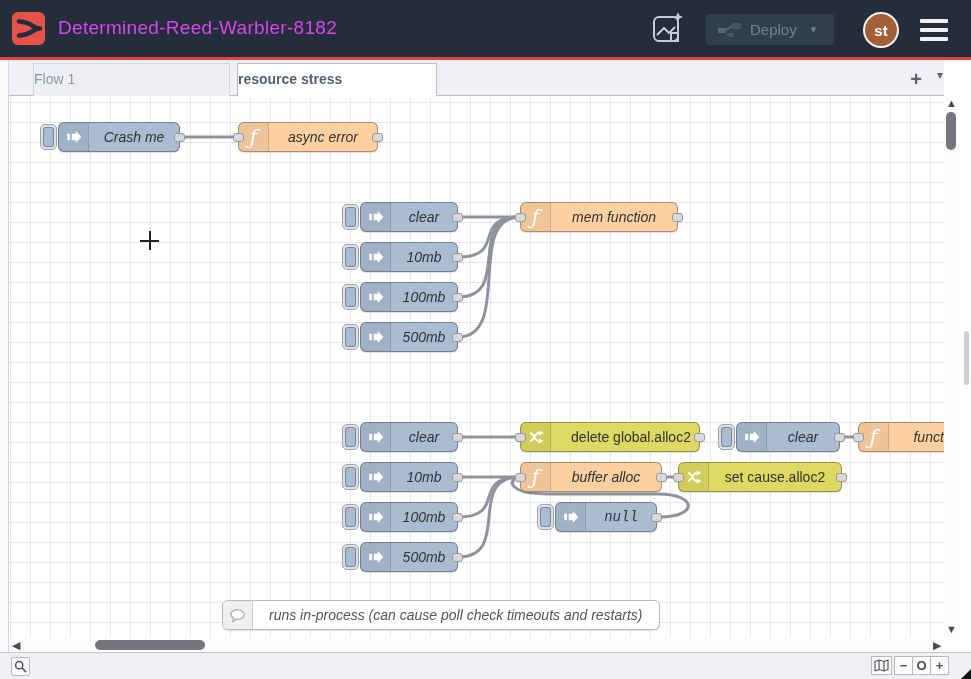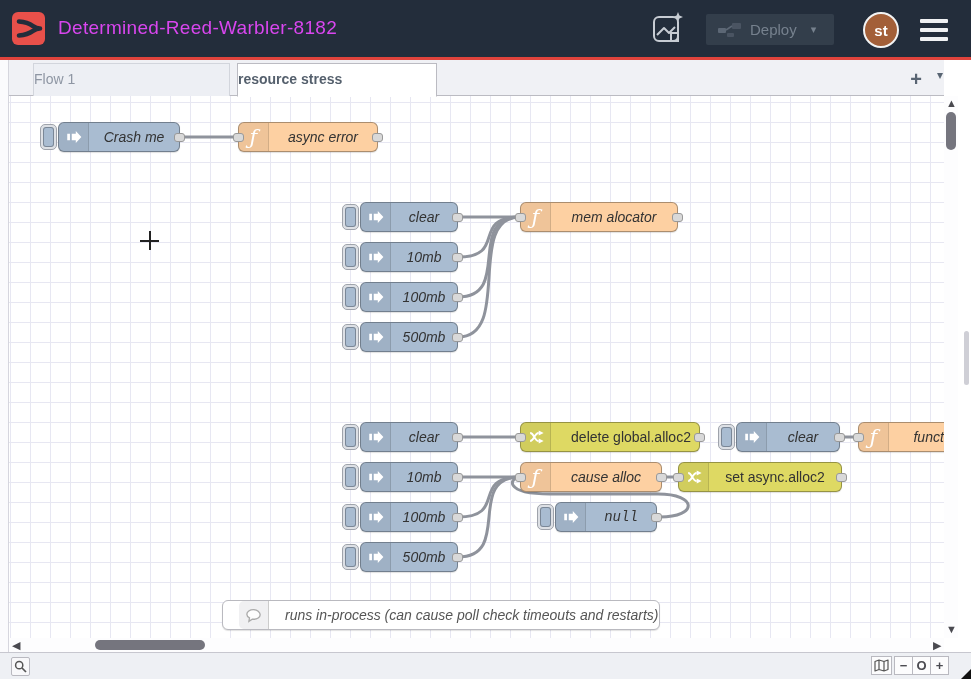--- a/index.html
+++ b/index.html
@@ -219,21 +219,21 @@
           <path d="M2.5 6.5h3v7h-3z M7.5 6.5h4.5V3.2L18.2 10l-6.2 6.8V13.5H7.5z" fill="#fff"></path>
         </svg>
       </div>
       <div class="nlabel">500mb</div>
       <div class="port out"></div>
     </div>
     <div class="node function italic" style="left: 511px; top: 106px; width: 158px; background: rgb(253, 208, 162);">
       <div class="icon-shade">
         <span class="ficon">ƒ</span>
       </div>
-      <div class="nlabel">mem alocator</div>
+      <div class="nlabel">mem function</div>
       <div class="port in"></div>
       <div class="port out"></div>
     </div>
     <div class="node inject italic" style="left: 351px; top: 326px; width: 98px; background: rgb(169, 188, 209);">
       <div class="inject-btn">
         <div style="background: rgb(169, 188, 209);"></div>
       </div>
       <div class="icon-shade">
         <svg width="18" height="18" viewBox="0 0 20 20">
           <path d="M2.5 6.5h3v7h-3z M7.5 6.5h4.5V3.2L18.2 10l-6.2 6.8V13.5H7.5z" fill="#fff"></path>
@@ -286,21 +286,21 @@
         </svg>
       </div>
       <div class="nlabel">delete global.alloc2</div>
       <div class="port in"></div>
       <div class="port out"></div>
     </div>
     <div class="node function italic" style="left: 511px; top: 366px; width: 142px; background: rgb(253, 208, 162);">
       <div class="icon-shade">
         <span class="ficon">ƒ</span>
       </div>
-      <div class="nlabel">cause alloc</div>
+      <div class="nlabel">buffer alloc</div>
       <div class="port in"></div>
       <div class="port out"></div>
     </div>
     <div class="node inject italic" style="left: 546px; top: 406px; width: 102px; background: rgb(169, 188, 209); font-family: Liberation Mono, monospace;">
       <div class="inject-btn">
         <div style="background: rgb(169, 188, 209);"></div>
       </div>
       <div class="icon-shade">
         <svg width="18" height="18" viewBox="0 0 20 20">
           <path d="M2.5 6.5h3v7h-3z M7.5 6.5h4.5V3.2L18.2 10l-6.2 6.8V13.5H7.5z" fill="#fff"></path>
@@ -309,21 +309,21 @@
       <div class="nlabel">null</div>
       <div class="port out"></div>
     </div>
     <div class="node change" style="left: 669px; top: 366px; width: 164px; background: rgb(222, 217, 99);">
       <div class="icon-shade">
         <svg width="18" height="18" viewBox="0 0 20 20">
           <path d="M3.5 14.5 C8 14.5 8 5.5 13 5.5 M3.5 5.5 C8 5.5 8 14.5 13 14.5" fill="none" stroke="#fff" stroke-width="2.2"></path>
           <path d="M13 2.8 L18.5 5.5 L13 8.2 Z M13 11.8 L18.5 14.5 L13 17.2 Z" fill="#fff"></path>
         </svg>
       </div>
-      <div class="nlabel">set async.alloc2</div>
+      <div class="nlabel">set cause.alloc2</div>
       <div class="port in"></div>
       <div class="port out"></div>
     </div>
     <div class="node inject italic" style="left: 727px; top: 326px; width: 104px; background: rgb(169, 188, 209);">
       <div class="inject-btn">
         <div style="background: rgb(169, 188, 209);"></div>
       </div>
       <div class="icon-shade">
         <svg width="18" height="18" viewBox="0 0 20 20">
           <path d="M2.5 6.5h3v7h-3z M7.5 6.5h4.5V3.2L18.2 10l-6.2 6.8V13.5H7.5z" fill="#fff"></path>
@@ -332,21 +332,21 @@
       <div class="nlabel">clear</div>
       <div class="port out"></div>
     </div>
     <div class="node function italic" style="left: 849px; top: 326px; width: 130px; background: rgb(253, 208, 162);">
       <div class="icon-shade">
         <span class="ficon">ƒ</span>
       </div>
       <div class="nlabel">function</div>
       <div class="port in"></div>
     </div>
-    <div class="node comment italic" style="left: 213px; top: 504px; width: 438px; padding-left: 16px;">
+    <div class="node comment italic" style="left: 213px; top: 504px; width: 438px;">
       <div class="icon-shade">
         <svg width="17" height="15" viewBox="0 0 20 18">
           <path d="M10 2c-4.4 0-8 2.4-8 5.4 0 1.8 1.3 3.4 3.2 4.4L4.5 16l4-2.6c.5.1 1 .1 1.5.1 4.4 0 8-2.4 8-5.4S14.4 2 10 2z" fill="#fdfdfd" stroke="#aaa" stroke-width="1.6"></path>
         </svg>
       </div>
       <div class="nlabel">runs in-process (can cause poll check timeouts and restarts)</div>
     </div>
     <div class="crosshair" style="left:131px; top:135px;"></div>
   </div>
 

